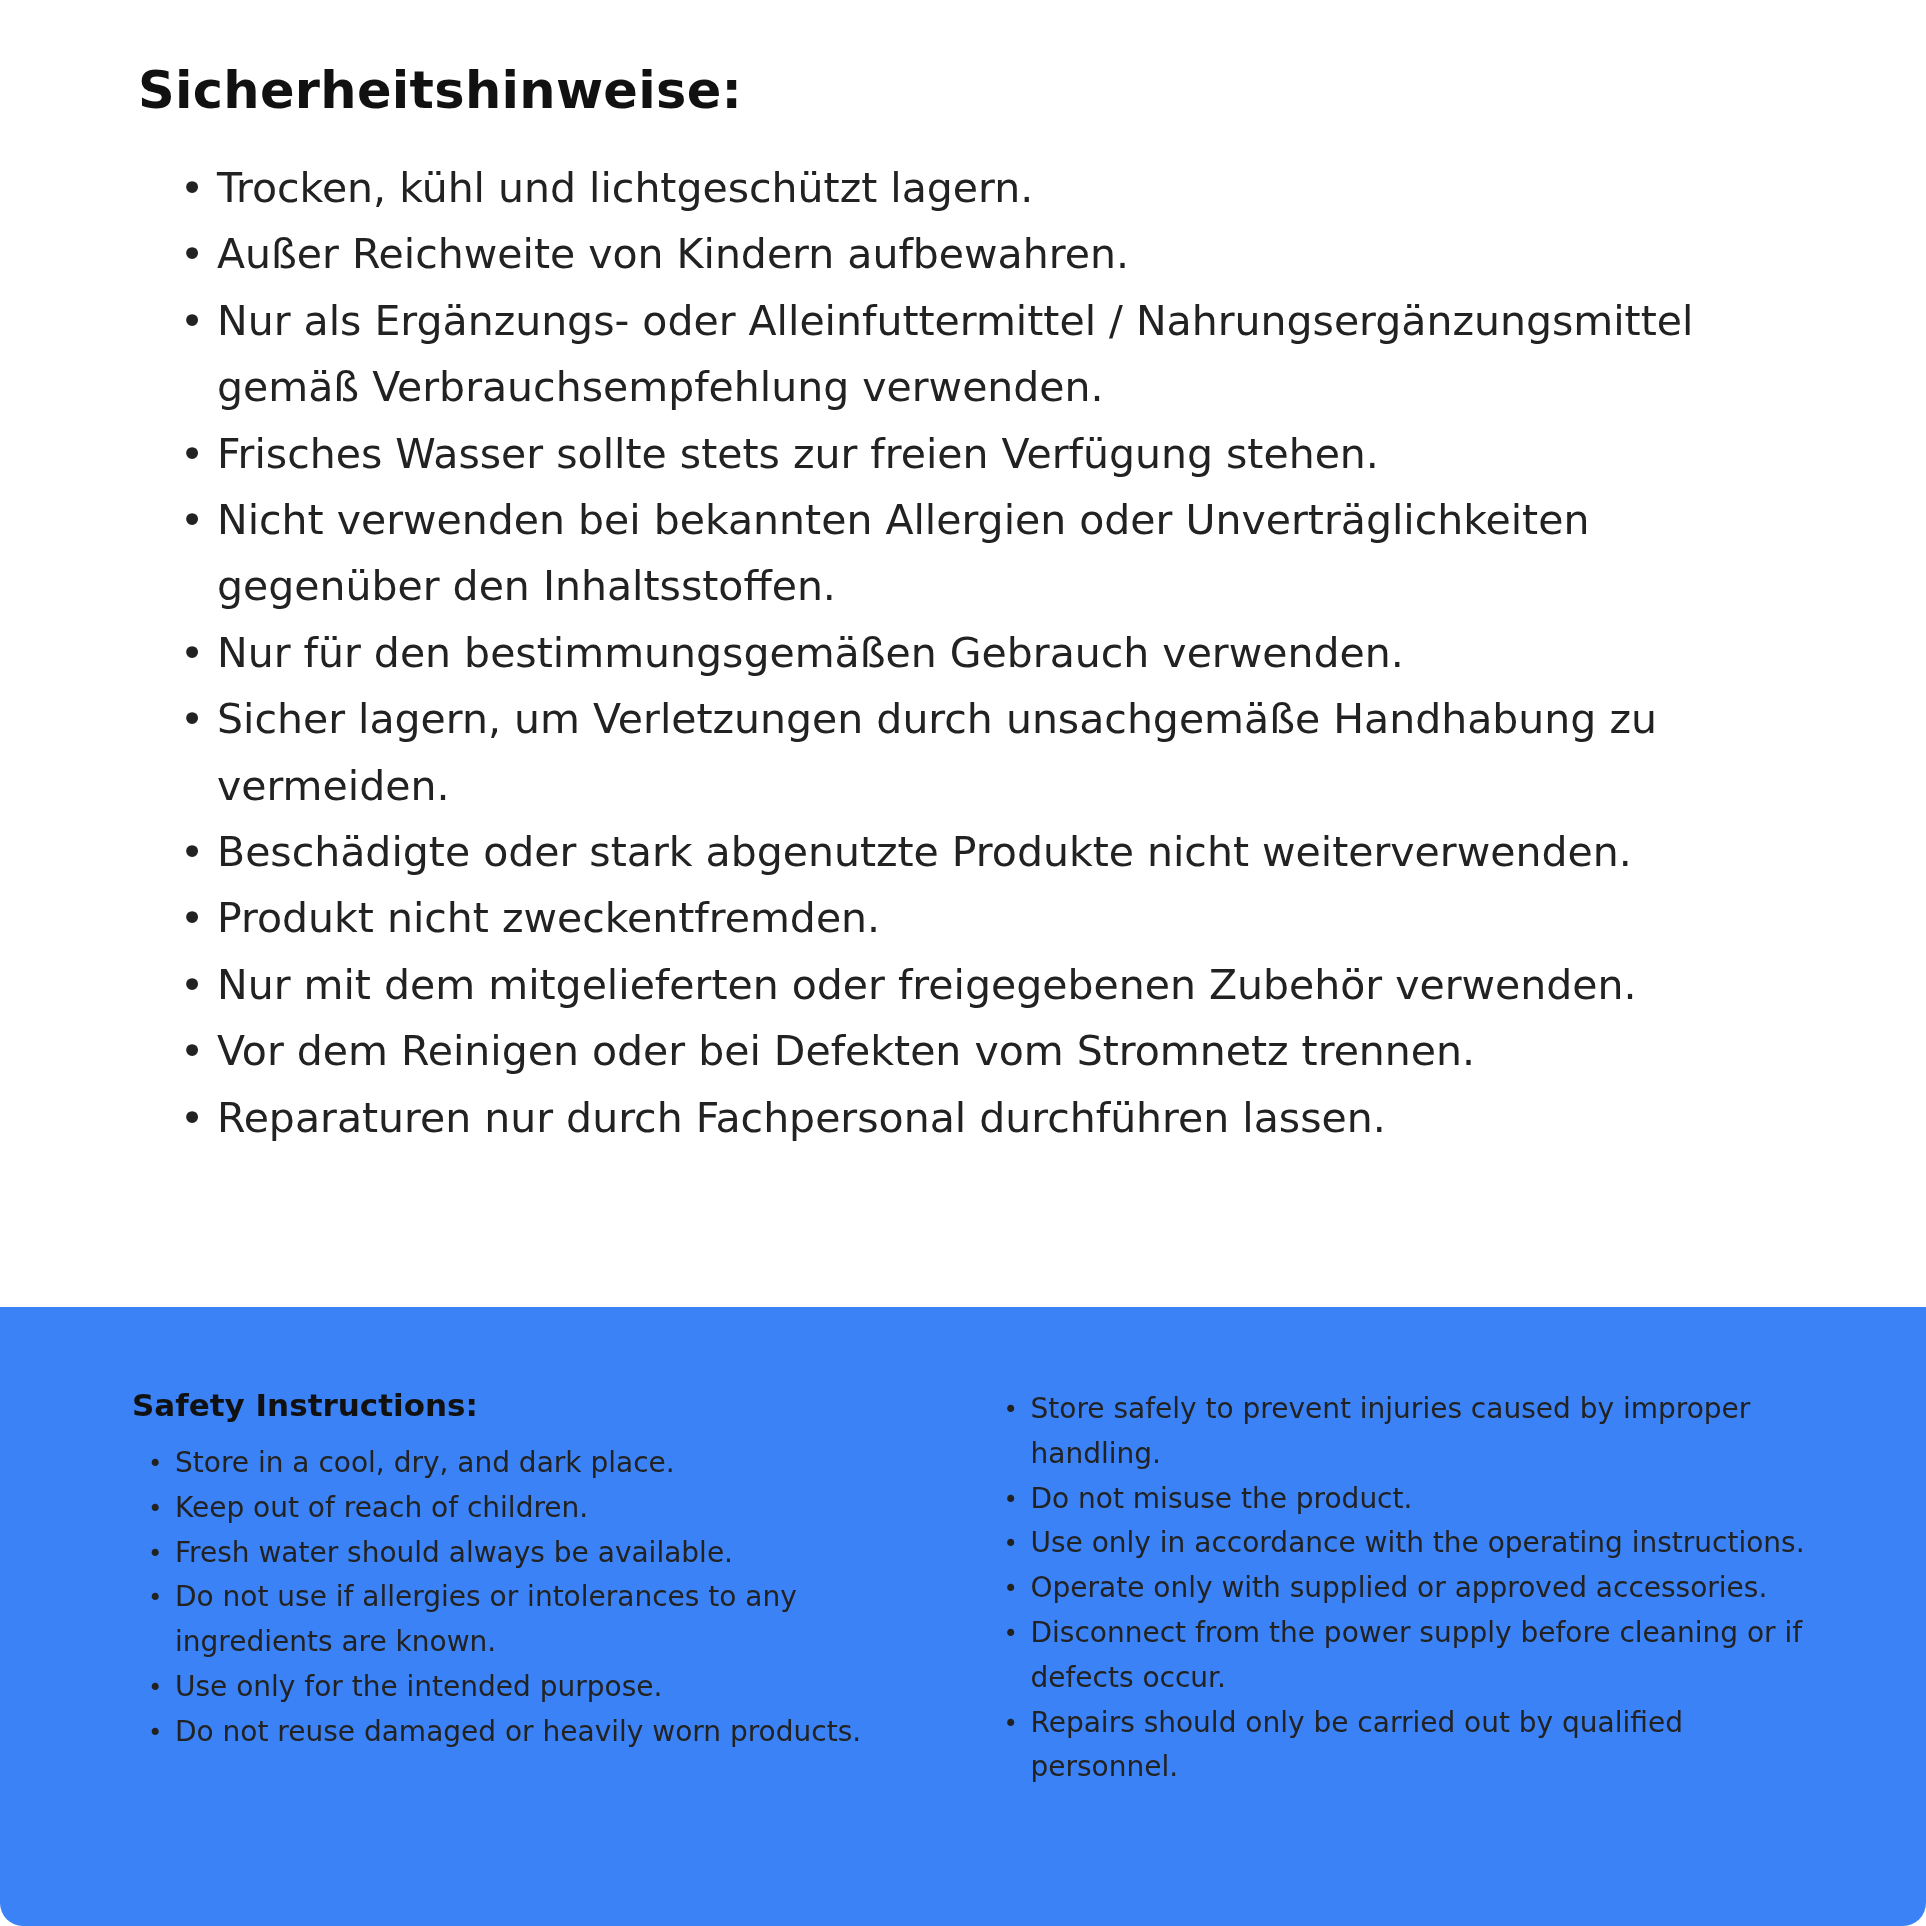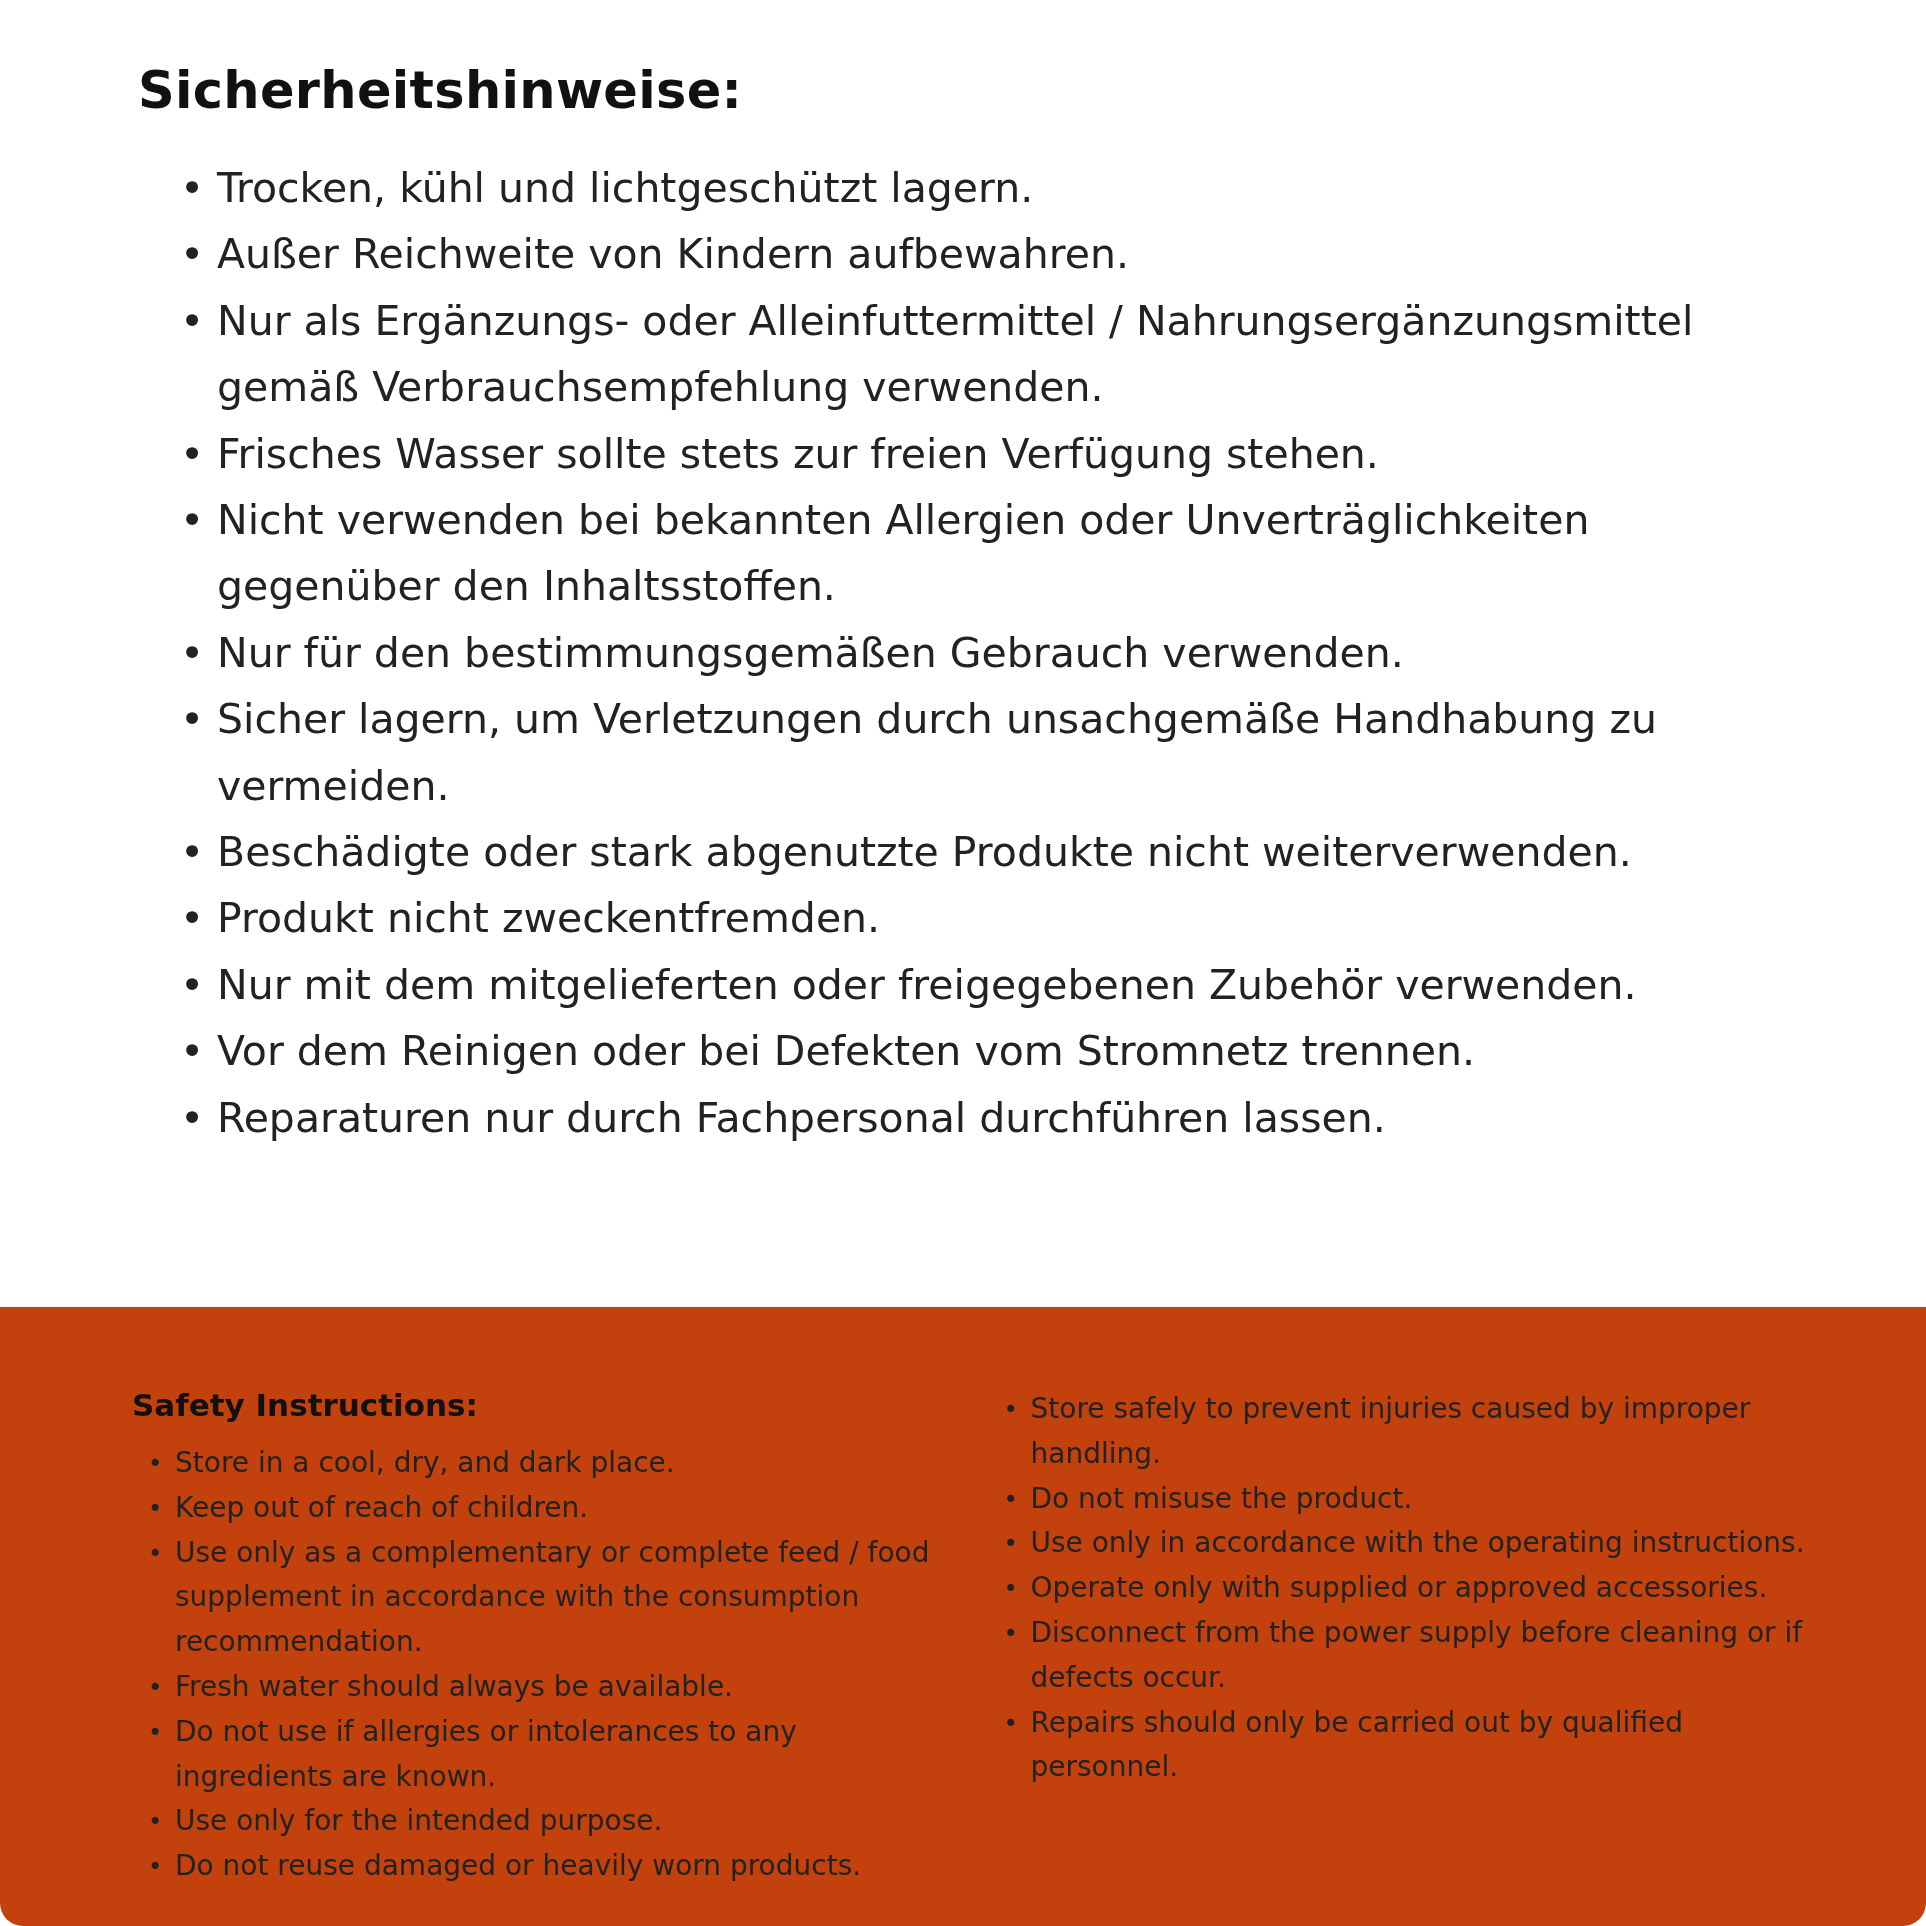--- a/index.html
+++ b/index.html
@@ -47,21 +47,21 @@
   ul.german-list li::before {
     content: "\2022";
     position: absolute;
     left: 0;
     top: 0;
   }
 
   
   .section-english {
     flex: 1;
-    background: #c2410c;
+    background: #3b82f6;
     box-sizing: border-box;
     padding: 80px 112px 0 132px;
     display: flex;
     gap: 61px;
   }
   .col {
     flex: 1;
     min-width: 0;
   }
   .english-title {
@@ -116,21 +116,20 @@
         <li>Reparaturen nur durch Fachpersonal durchführen lassen.</li>
       </ul>
   </div>
 
   <div class="section-english">
     <div class="col col-left">
       <h2 class="english-title">Safety Instructions:</h2>
       <ul class="english-list">
           <li>Store in a cool, dry, and dark place.</li>
           <li>Keep out of reach of children.</li>
-          <li>Use only as a complementary or complete feed / food supplement in accordance with the consumption recommendation.</li>
           <li>Fresh water should always be available.</li>
           <li>Do not use if allergies or intolerances to any ingredients are known.</li>
           <li>Use only for the intended purpose.</li>
           <li>Do not reuse damaged or heavily worn products.</li>
         </ul>
     </div>
     <div class="col col-right">
       <ul class="english-list">
           <li>Store safely to prevent injuries caused by improper handling.</li>
           <li>Do not misuse the product.</li>

